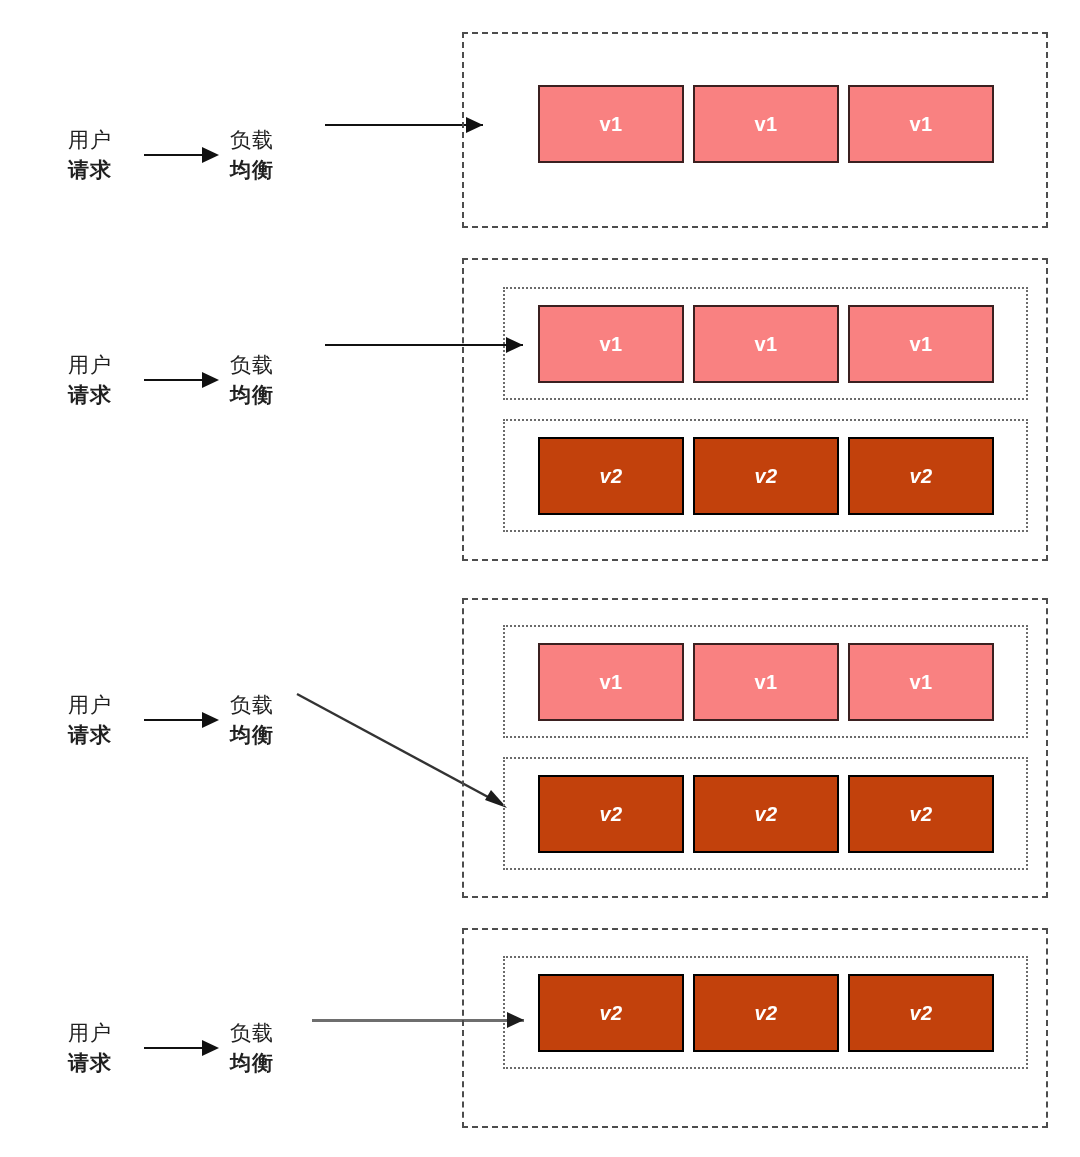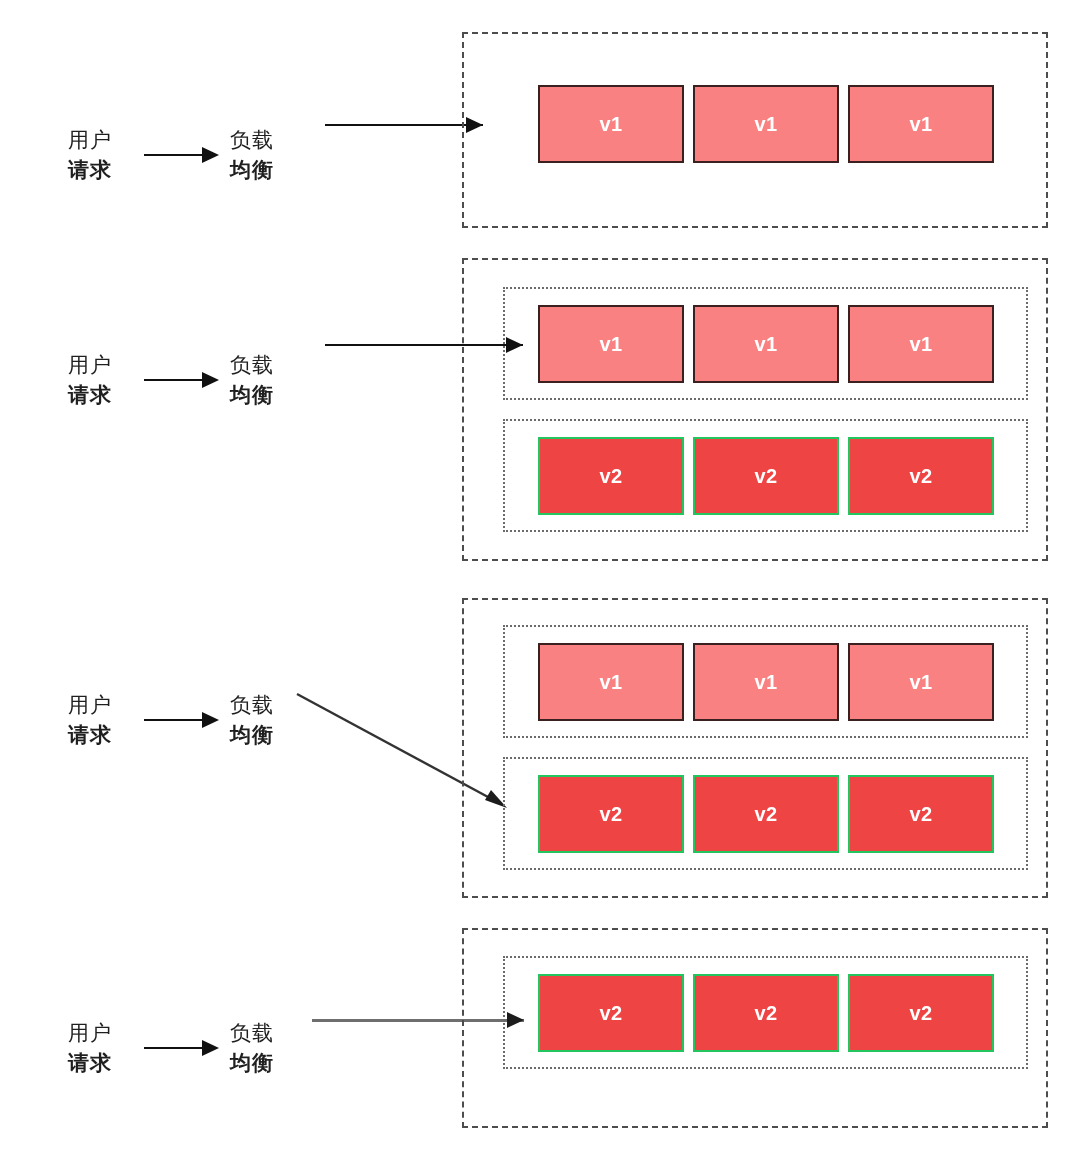--- a/index.html
+++ b/index.html
@@ -124,22 +124,23 @@
     font-size: 20px;
     font-weight: 600;
     letter-spacing: 0.5px;
     margin-right: 9px;
   }
   .node.v1 {
     background: #f98181;
     border: 2px solid #3b2020;
   }
   .node.v2 {
-    background: #ef4444;
-    border: 2px solid #22c55e;
+    background: #c2410c;
+    border: 2px solid #000000;
+    font-style: italic;
   }
 </style>
 </head>
 <body>
 
 <div class="stage">
 
   <div class="flow" style="left:68px; top:95px;">
     <div class="label">
       <span>用户</span>

